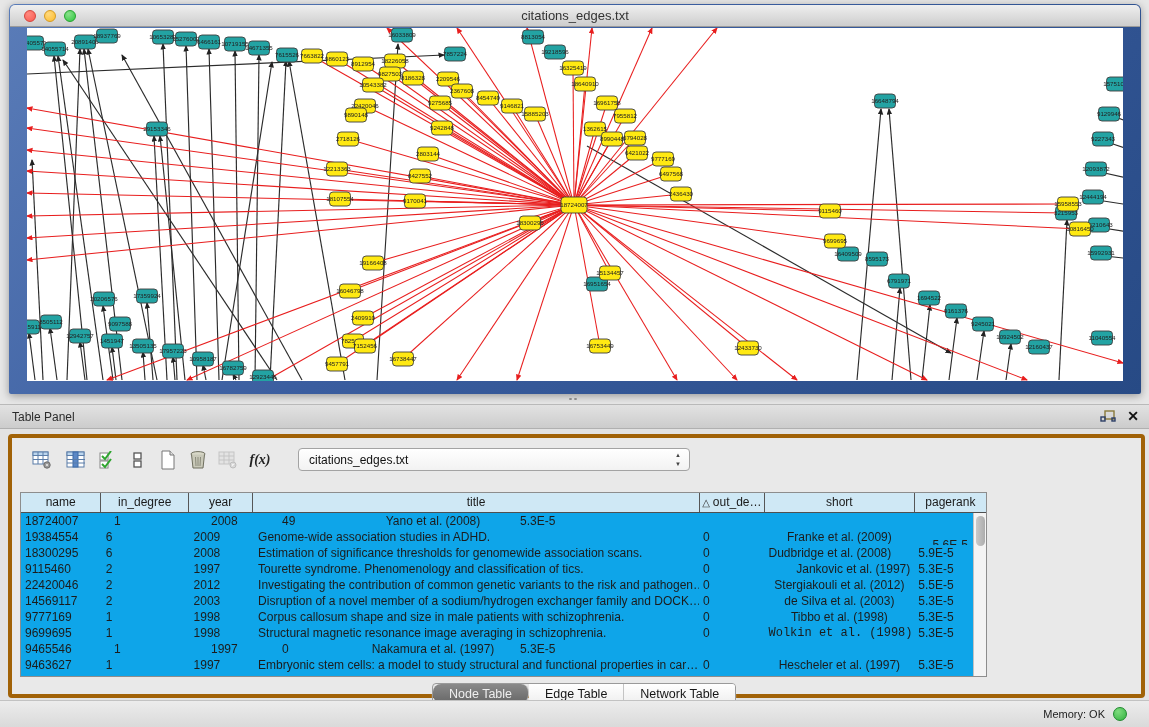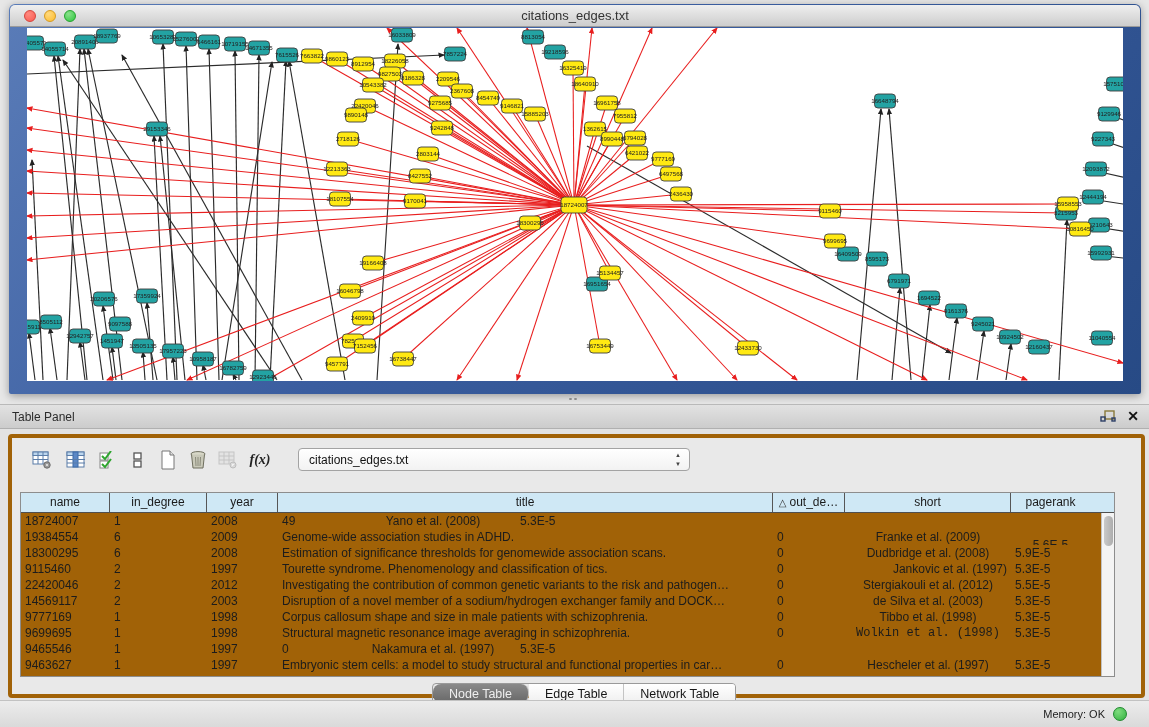--- a/index.html
+++ b/index.html
@@ -44,22 +44,22 @@
   
   #tp-toolbar { position:absolute; left:6px; top:8px; height:32px; width:1100px; }
   .tbtn { position:absolute; top:0; width:28px; height:28px; display:flex;
     align-items:center; justify-content:center; }
   #cmb-network { position:absolute; left:280px; top:2px; width:392px; height:23px;
     background:linear-gradient(#ffffff,#f2f2f2); border:1px solid #a3a3a3; border-radius:4px; }
   #cmb-text { position:absolute; left:10px; top:4px; font-size:12px; color:#111; }
   #cmb-arrows { position:absolute; right:8px; top:2px; font-size:6px; line-height:9px; color:#444; text-align:center; }
 
   
-  #tbl { position:absolute; left:8px; top:54px; width:1095px; height:185px;
-    background:#a16207; border:1px solid #8d8d8d; }
+  #tbl { position:absolute; left:8px; top:54px; width:967px; height:185px;
+    background:#0ea5e9; border:1px solid #8d8d8d; }
   #tbl-header { display:flex; height:20px; background:#cfe8f5; border-bottom:1px solid #4f4f4f; }
   .th { font-size:12px; color:#1a1a1a; text-align:center; line-height:19px;
     border-right:1px solid #565656; overflow:hidden; white-space:nowrap; }
   .th:last-child { border-right:none; }
   .tr { display:flex; height:16px; }
   .td { font-size:12px; color:#1c1c1c; line-height:16px; padding:0 4px;
     overflow:hidden; white-space:nowrap; }
   .c1{width:89px;} .c2{width:97px;} .c3{width:71px;} .c4{width:495px;}
   .c5{width:72px;} .c6{width:166px;} .c7{width:79px;}
   .sort-tri { font-size:10px; color:#333; margin-right:3px; }
@@ -729,21 +729,21 @@
               <div class="td c5" style="text-align: left;">0</div>
               <div class="td c6" style="text-align: center;">Franke et al. (2009)</div>
               <div class="td c7" style="text-align: center; margin-top: 8px;">5.6E-5</div>
             </div>
             <div class="tr">
               <div class="td c1" style="text-align: left;">18300295</div>
               <div class="td c2" style="text-align: left;">6</div>
               <div class="td c3" style="text-align: left;">2008</div>
               <div class="td c4" style="text-align: left;">Estimation of significance thresholds for genomewide association scans.</div>
               <div class="td c5" style="text-align: left;">0</div>
-              <div class="td c6" style="text-align: center;">Dudbridge et al. (2008)</div>
+              <div class="td c6" style="text-align: left;">Dudbridge et al. (2008)</div>
               <div class="td c7" style="text-align: left;">5.9E-5</div>
             </div>
             <div class="tr">
               <div class="td c1" style="text-align: left;">9115460</div>
               <div class="td c2" style="text-align: left;">2</div>
               <div class="td c3" style="text-align: left;">1997</div>
               <div class="td c4" style="text-align: left;">Tourette syndrome. Phenomenology and classification of tics.</div>
               <div class="td c5" style="text-align: left;">0</div>
               <div class="td c6" style="text-align: right;">Jankovic et al. (1997)</div>
               <div class="td c7" style="text-align: left;">5.3E-5</div>

